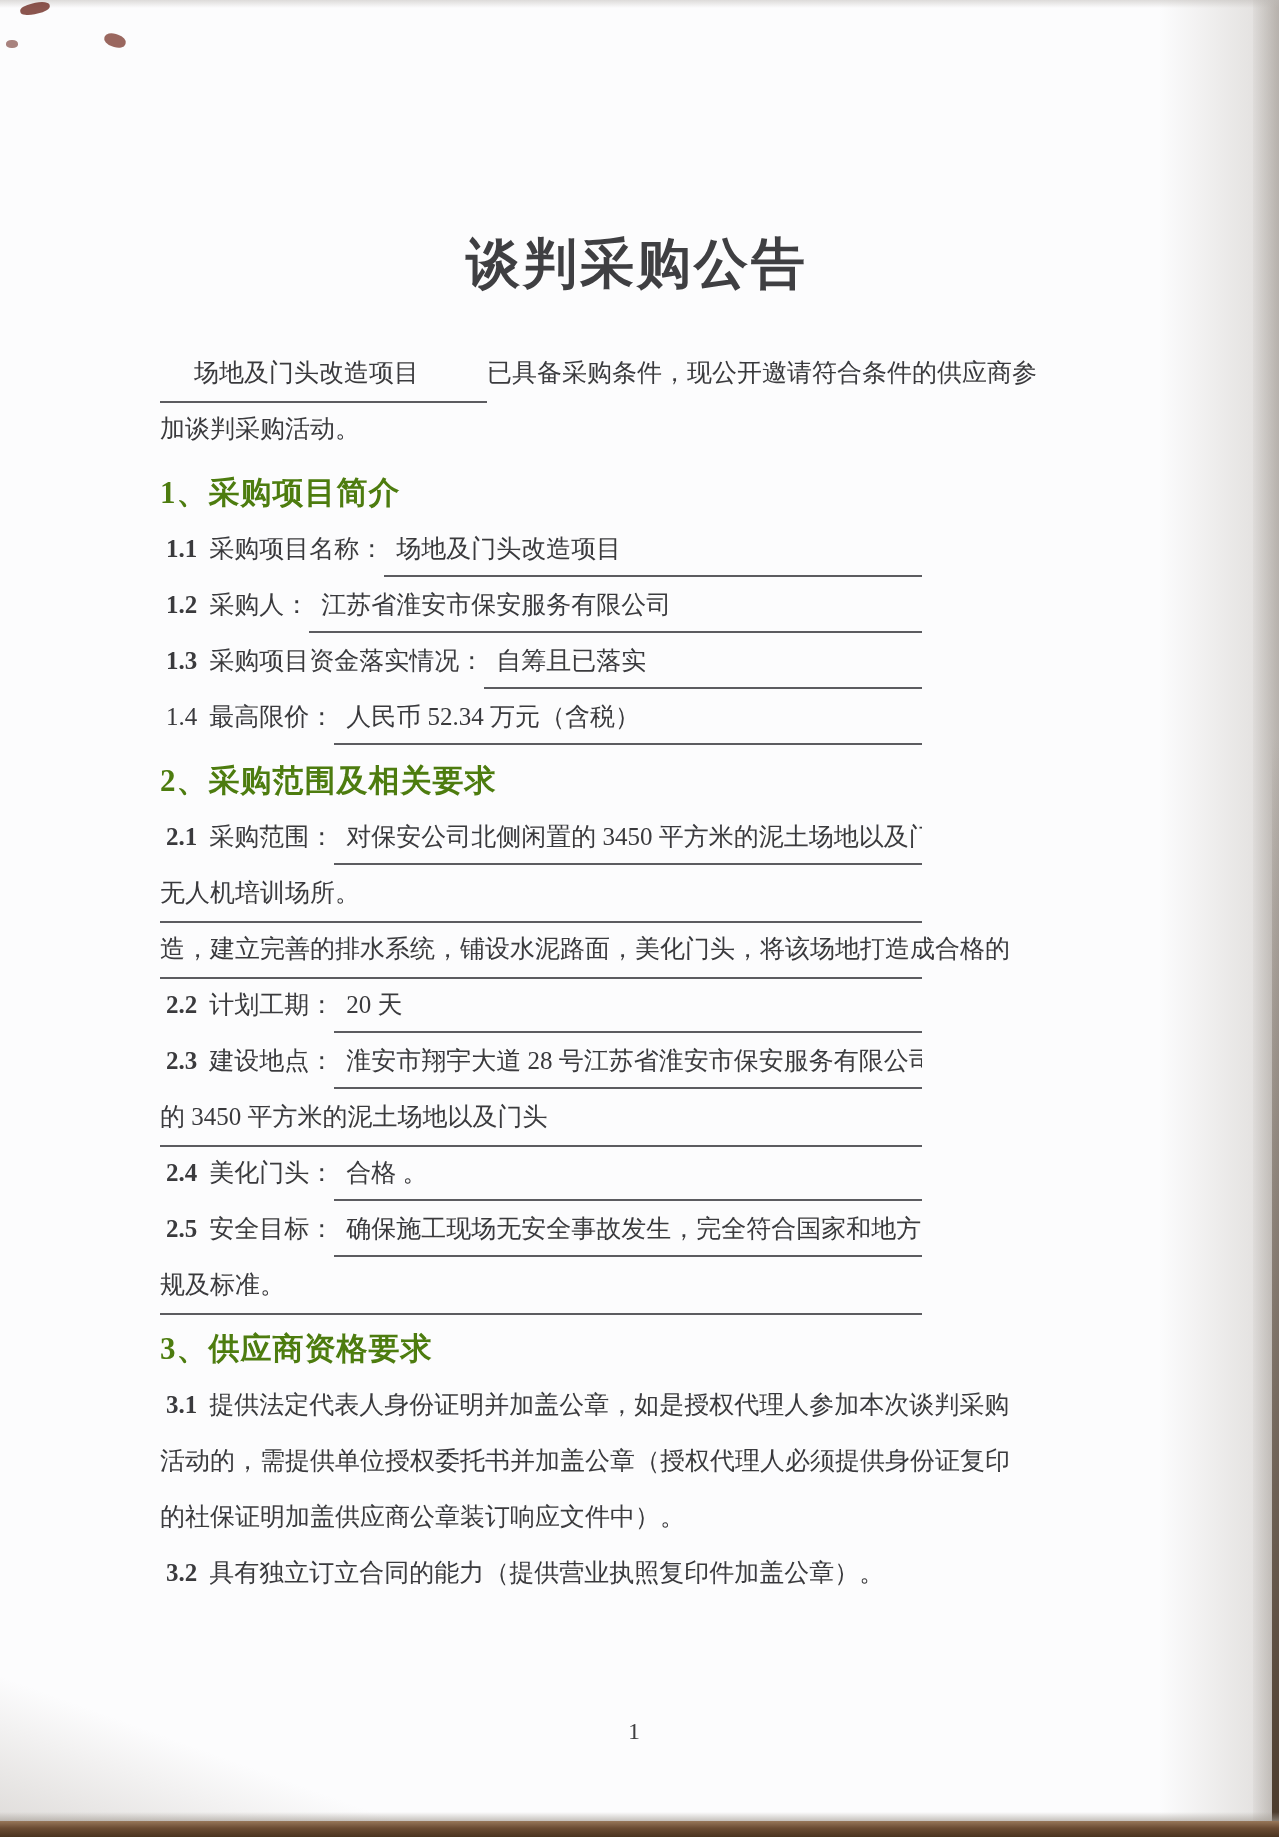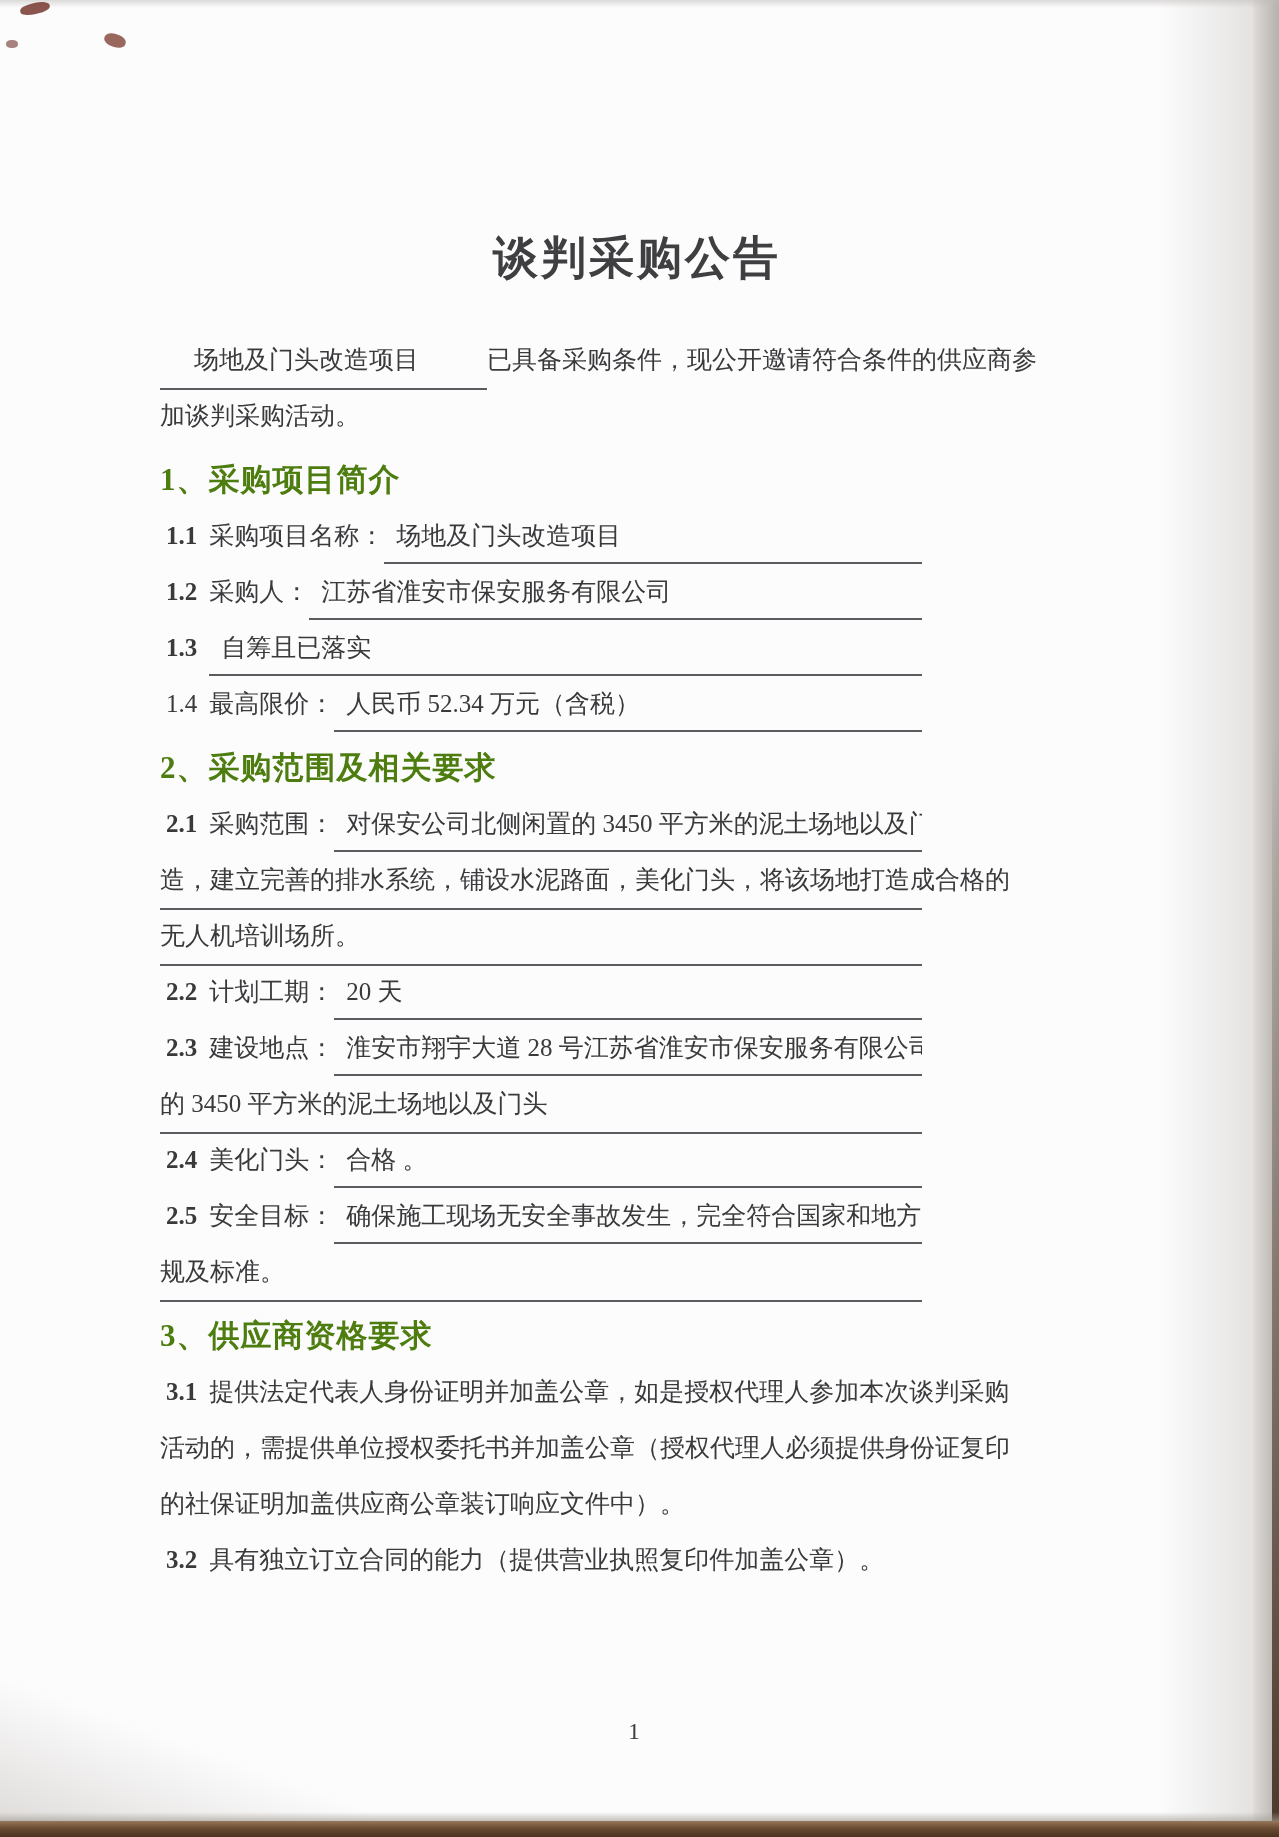--- a/index.html
+++ b/index.html
@@ -43,21 +43,21 @@
     position:absolute; left:0; bottom:16px; width:420px; height:170px;
     background:linear-gradient(200deg, rgba(180,174,168,0) 55%, rgba(170,162,154,.35));
     pointer-events:none;
   }
 
   
   .content { position:absolute; left:160px; top:0; width:762px; }
 
   .title {
     margin:228px 0 44px 192px;
-    font-size:45px; font-weight:bold; letter-spacing:3px;
+    font-size:54px; font-weight:bold; letter-spacing:3px;
     text-align:center; color:#3f3f42;
   }
   .line { font-size:25px; line-height:56px; height:56px; white-space:nowrap; }
   .flexline { display:flex; }
   .sec {
     margin:8px 0 0 0; font-size:31px; font-weight:bold; letter-spacing:1px;
     line-height:56px; height:56px; color:#4d7c0f;
   }
   .num { font-weight:bold; margin-right:12px; flex:0 0 auto;margin-left:6px; }
   .num.plain { font-weight:normal;text-align:right; }
@@ -109,40 +109,41 @@
     <span class="label">采购项目名称：</span>
     <span class="fill">场地及门头改造项目</span>
   </div>
   <div class="line flexline">
     <span class="num">1.2</span>
     <span class="label">采购人：</span>
     <span class="fill">江苏省淮安市保安服务有限公司</span>
   </div>
   <div class="line flexline">
     <span class="num">1.3</span>
+    <span class="label">采购项目资金落实情况：</span>
     <span class="fill">自筹且已落实</span>
   </div>
   <div class="line flexline">
     <span class="num plain">1.4</span>
     <span class="label">最高限价：</span>
     <span class="fill">人民币 52.34 万元（含税）</span>
   </div>
 
   <div class="sec">2、采购范围及相关要求</div>
 
   <div class="line flexline">
     <span class="num">2.1</span>
     <span class="label">采购范围：</span>
     <span class="fill jl">对保安公司北侧闲置的 3450 平方米的泥土场地以及门头进行改</span>
   </div>
   <div class="line">
-      <span class="full jl">造，建立完善的排水系统，铺设水泥路面，美化门头，将该场地打造成合格的</span>
+      <span class="full">无人机培训场所。</span>
     </div>
   <div class="line">
-      <span class="full">无人机培训场所。</span>
+      <span class="full jl">造，建立完善的排水系统，铺设水泥路面，美化门头，将该场地打造成合格的</span>
     </div>
 
   <div class="line flexline">
     <span class="num">2.2</span>
     <span class="label">计划工期：</span>
     <span class="fill">20 天</span>
   </div>
 
   <div class="line flexline">
     <span class="num">2.3</span>

